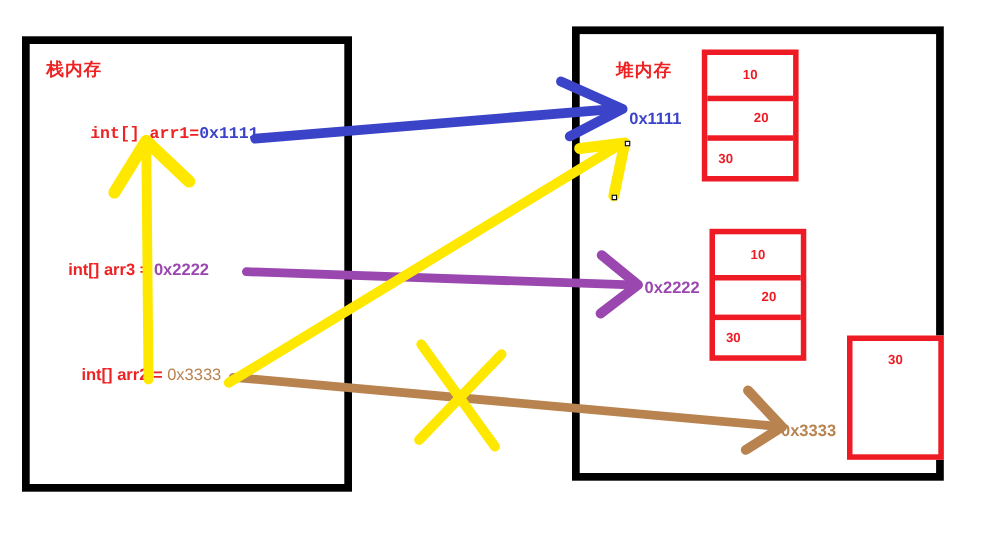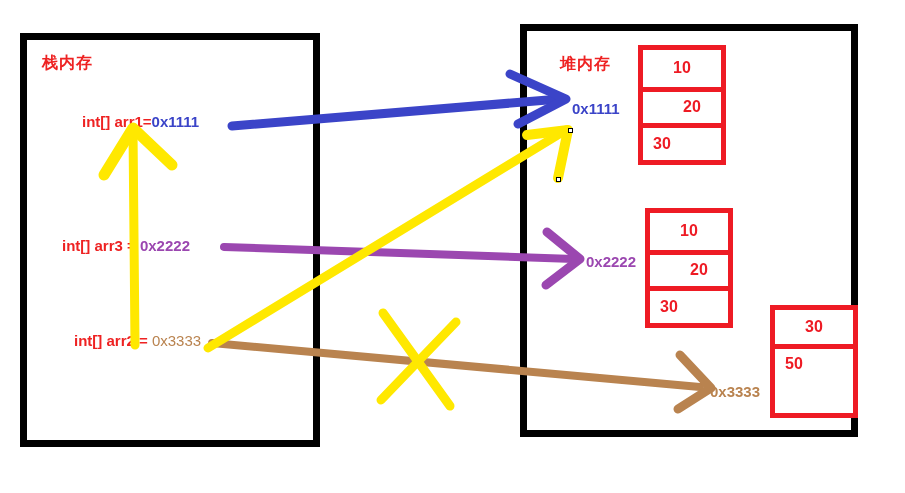--- a/index.html
+++ b/index.html
@@ -36,21 +36,21 @@
   #heap-title  { left: 560px; top: 54px; }
 
   .var-line {
     position: absolute;
     white-space: nowrap;
     font-weight: bold;
     font-size: 15px;
   }
   .var-name { color: #ee2222; }
   .var-val  { font-weight: bold; }
-  #var-arr1 { left: 82px; top: 113px; }
+  #var-arr1 { left: 82px; top: 113px; font-family: Liberation Mono, monospace; }
   #var-arr3 { left: 62px; top: 237px; }
   #var-arr2 { left: 74px; top: 332px; }
   #var-arr1 .var-val { color: #3b44c8; }
   #var-arr3 .var-val { color: #9b47b0; }
   #var-arr2 .var-val { color: #b9834f; font-weight: normal; font-size: 15px; }
 
   .heap-addr {
     position: absolute;
     font-weight: bold;
     font-size: 15px;
@@ -64,21 +64,21 @@
     position: absolute;
     border: 5px solid #ee1b24;
     box-sizing: border-box;
     background: #ffffff;
   }
   .array-cell {
     position: relative;
     box-sizing: border-box;
     color: #ee1b24;
     font-weight: bold;
-    font-size: 16px;
+    font-size: 12px;
     display: flex;
     align-items: center;
   }
   .array-cell + .array-cell { border-top: 5px solid #ee1b24; }
   .cell-left   { justify-content: flex-start; padding-left: 10px; }
   .cell-center { justify-content: center; }
   .cell-right  { justify-content: center; padding-left: 20px; }
 
   #array-1111 { left: 638px; top: 45px;  width: 88px;  height: 120px; }
   #array-2222 { left: 645px; top: 208px; width: 88px;  height: 120px; }
@@ -133,21 +133,20 @@
   </div>
 
   <div class="array-box" id="array-2222">
     <div class="array-cell cell-center">10</div>
     <div class="array-cell cell-right">20</div>
     <div class="array-cell cell-left">30</div>
   </div>
 
   <div class="array-box" id="array-3333">
     <div class="array-cell cell-center">30</div>
-    <div class="array-cell cell-left">50</div>
   </div>
 
   <svg class="overlay" viewBox="0 0 905 493" xmlns="http://www.w3.org/2000/svg">
 
     <g>
       <path d="M232,126 L560,99" stroke="#3b44c8" stroke-width="9" fill="none" stroke-linecap="round"></path>
       <path d="M510,74 L566,99 L518,124" stroke="#3b44c8" stroke-width="9" fill="none" stroke-linecap="round" stroke-linejoin="round"></path>
     </g>
 
     <g>

